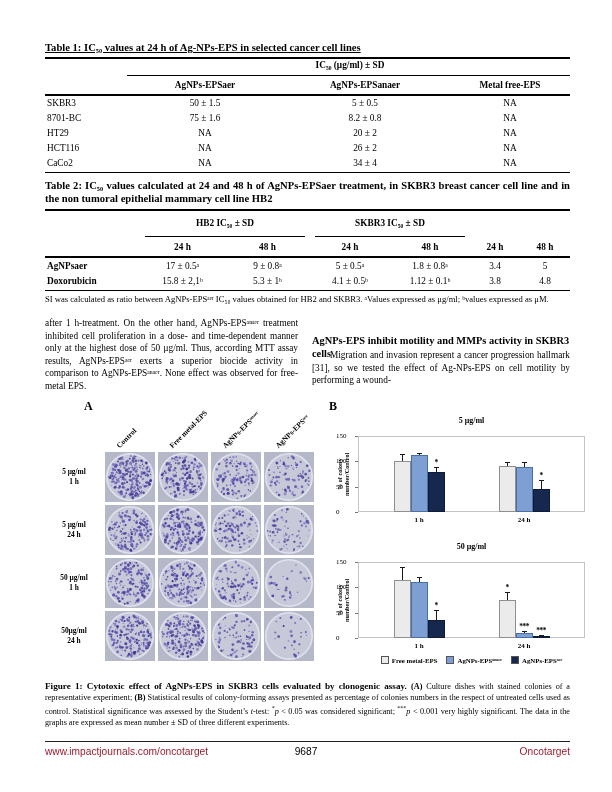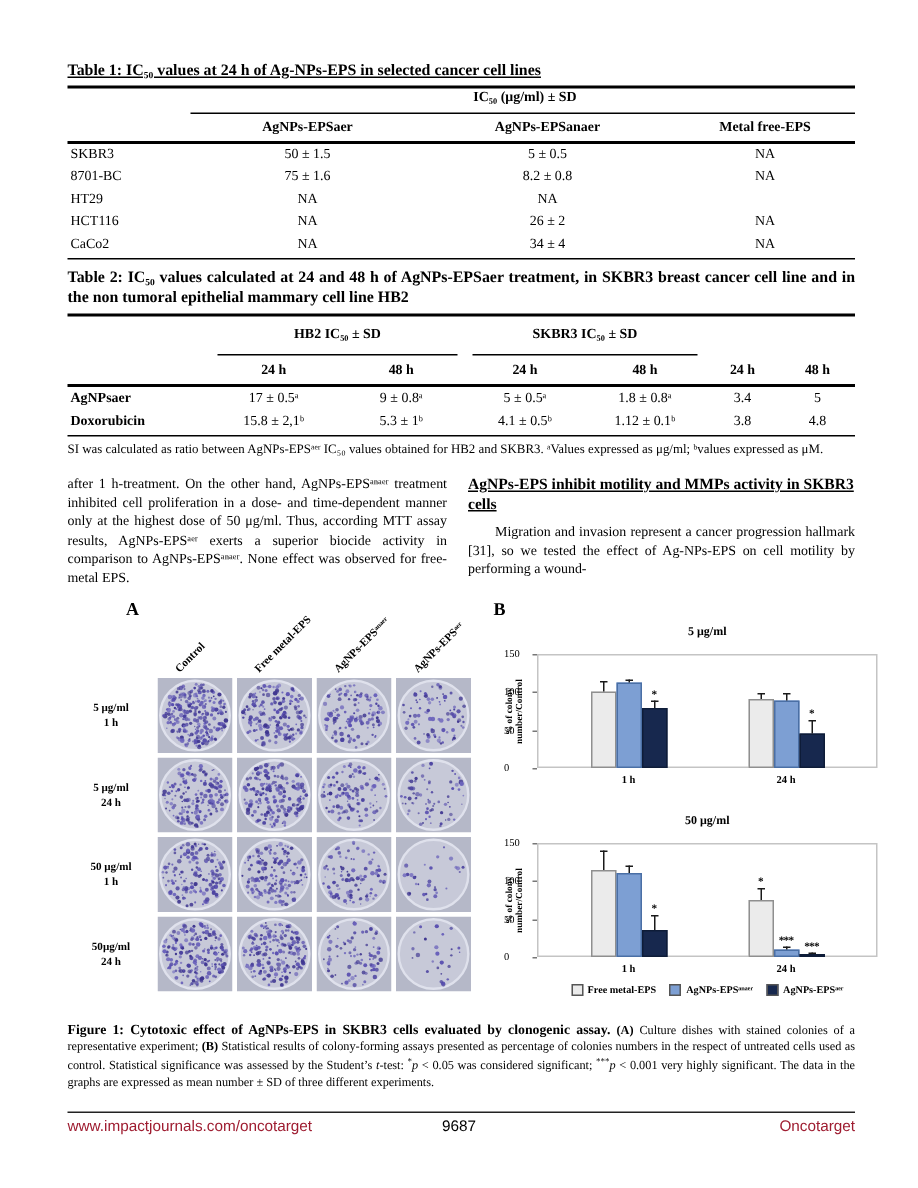--- a/index.html
+++ b/index.html
@@ -78,20 +78,21 @@
         </div>
         <div class="row-grid t1-grid">
           <span class="tcell" style="text-align: left; padding-left: 2px;">8701-BC</span>
           <span class="tcell">75 ± 1.6</span>
           <span class="tcell">8.2 ± 0.8</span>
           <span class="tcell">NA</span>
         </div>
         <div class="row-grid t1-grid">
           <span class="tcell" style="text-align: left; padding-left: 2px;">HT29</span>
           <span class="tcell">NA</span>
+          <span class="tcell">20 ± 2</span>
           <span class="tcell">NA</span>
         </div>
         <div class="row-grid t1-grid">
           <span class="tcell" style="text-align: left; padding-left: 2px;">HCT116</span>
           <span class="tcell">NA</span>
           <span class="tcell">26 ± 2</span>
           <span class="tcell">NA</span>
         </div>
         <div class="row-grid t1-grid">
           <span class="tcell" style="text-align: left; padding-left: 2px;">CaCo2</span>
@@ -144,21 +145,21 @@
           <span class="tcell">1.12 ± 0.1ᵇ</span>
           <span class="tcell">3.8</span>
           <span class="tcell">4.8</span>
         </div>
       </div>
     <div class="rule" style="left:45px;top:290px;width:525px;height:1.1px;"></div>
     <div class="footnote" style="left:45px;top:294px;width:525px;">SI was calculated as ratio between AgNPs-EPSᵃᵉʳ IC₅₀ values obtained for HB2 and SKBR3. ᵃValues expressed as μg/ml; ᵇvalues expressed as μM.</div>
   </div>
 
   <div class="bodytxt" style="left:45px;top:317px;width:253px;">after 1 h-treatment. On the other hand, AgNPs-EPSᵃⁿᵃᵉʳ treatment inhibited cell proliferation in a dose- and time-dependent manner only at the highest dose of 50 μg/ml. Thus, according MTT assay results, AgNPs-EPSᵃᵉʳ exerts a superior biocide activity in comparison to AgNPs-EPSᵃⁿᵃᵉʳ. None effect was observed for free-metal EPS.</div>
-  <div class="sec-head" style="left:312px;top:317px;width:258px;text-decoration:underline;">AgNPs-EPS inhibit motility and MMPs activity in SKBR3 cells</div>
+  <div class="sec-head" style="left:312px;top:334px;width:258px;">AgNPs-EPS inhibit motility and MMPs activity in SKBR3 cells</div>
   <div class="bodytxt indent" style="left:312px;top:349px;width:258px;">Migration and invasion represent a cancer progression hallmark [31], so we tested the effect of Ag-NPs-EPS on cell motility by performing a wound-</div>
 
   <div>
     <div class="panel-letter" style="left:84px;top:399px;">A</div>
     <div class="panel-letter" style="left:329px;top:399px;">B</div>
     <div id="panelA" class="abs" style="left:0;top:0;">
         <div class="colLab" style="left: 121px; top: 441px;">Control</div>
         <div class="colLab" style="left: 174px; top: 441px;">Free metal-EPS</div>
         <div class="colLab" style="left: 227px; top: 441px;">AgNPs-EPSᵃⁿᵃᵉʳ</div>
         <div class="colLab" style="left: 280px; top: 441px;">AgNPs-EPSᵃᵉʳ</div>

